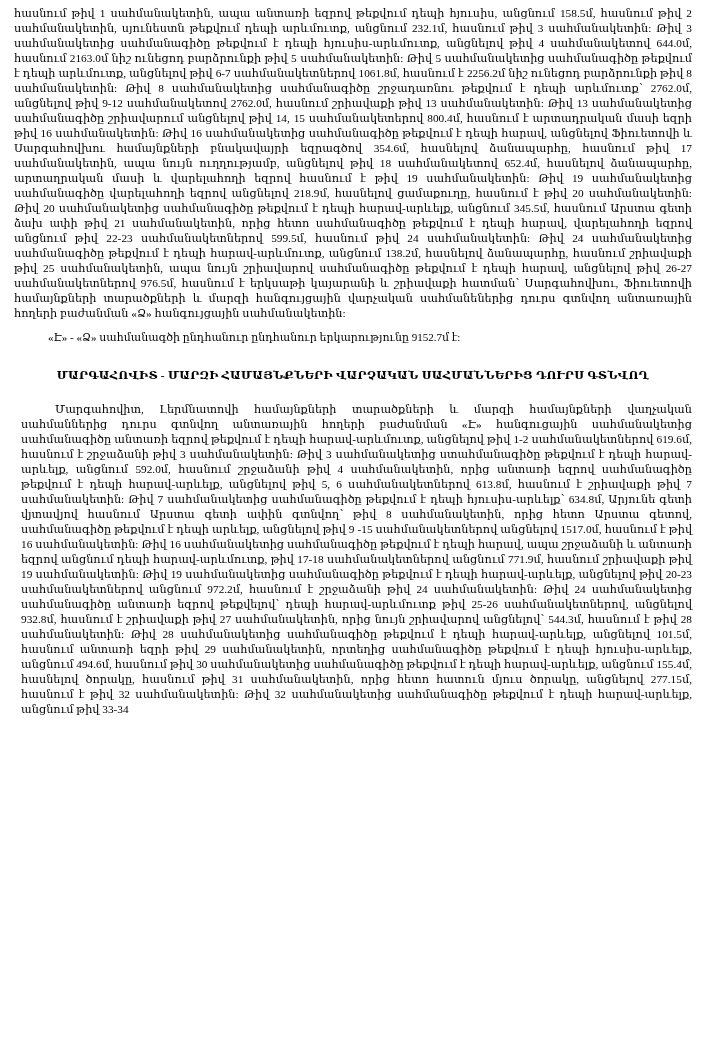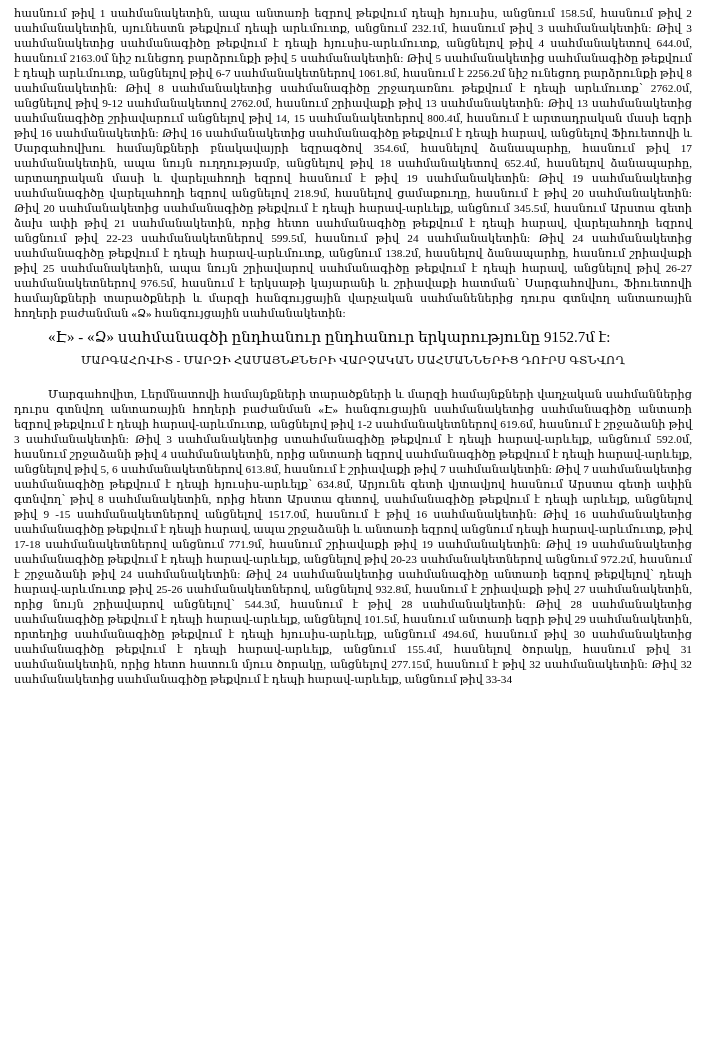--- a/index.html
+++ b/index.html
@@ -30,35 +30,37 @@
   p.body-par {
     margin: 0 0 0 0;
     font-size: 11.3px;
     line-height: 15.0px;
     text-align: justify;
     text-justify: inter-word;
     word-spacing: 0.0px;
   }
   p.body-par.indent {
     text-indent: 34px;
+    margin-left: 7px;
   }
   .quote-par {
     margin: 9px 0 0 0;
-    font-size: 15px;
+    font-size: 11px;
     line-height: 15.0px;
     text-align: justify;
     text-indent: 34px;
   }
   .heading {
-    margin: 8px 0 0 0;
+    margin: 23px 0 0 0;
     font-size: 11.4px;
     line-height: 15.5px;
     text-align: center;
     font-family: "Liberation Serif", "DejaVu Serif", serif;
     letter-spacing: 0.2px;
+    font-weight: bold;
   }
   .heading .line {
     display: block;
   }
   .gap-med { height: 18px; }
 </style>
 </head>
 <body>
 
 <div class="page">

